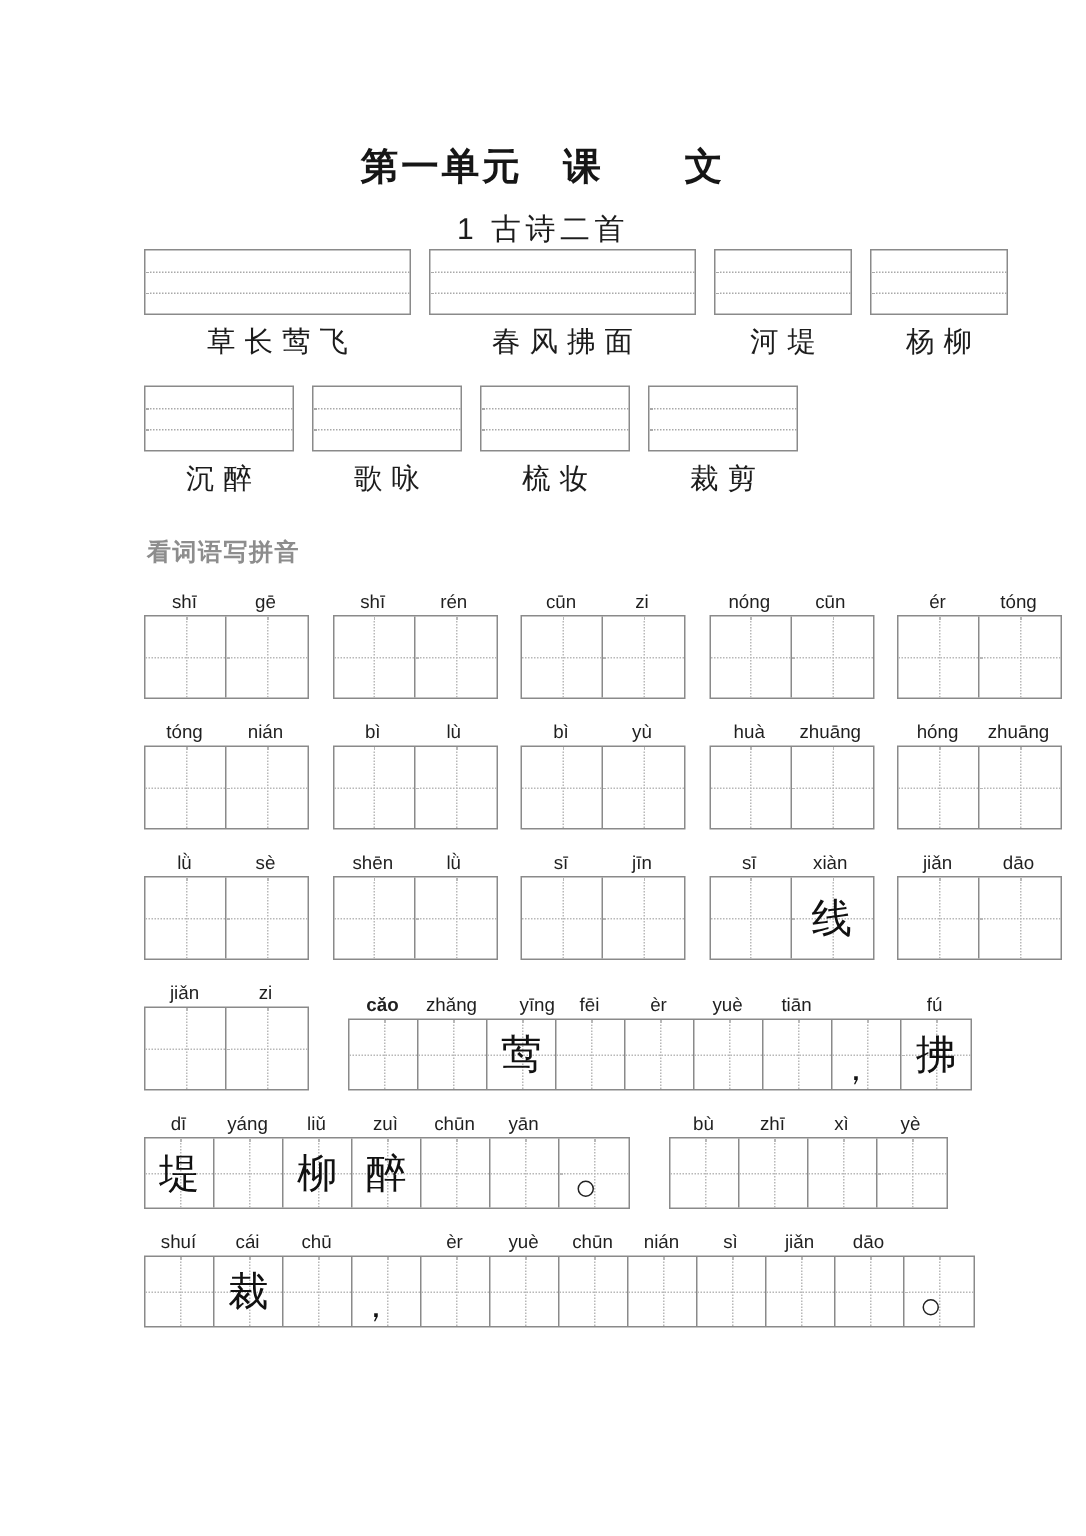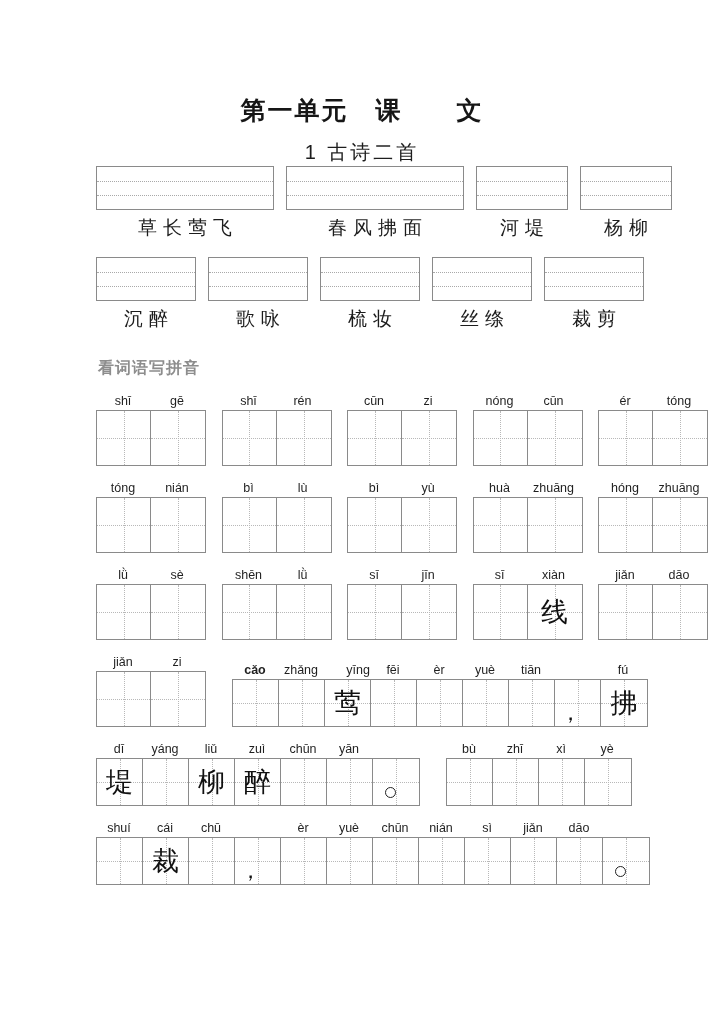--- a/index.html
+++ b/index.html
@@ -223,27 +223,20 @@
             <div class="ln l2"></div>
           </div>
           <div class="word-label">歌咏</div>
         </div>
         <div class="wordbox-cell">
           <div class="pinyin-box" style="width: 100px;">
             <div class="ln l1"></div>
             <div class="ln l2"></div>
           </div>
           <div class="word-label">梳妆</div>
-        </div>
-        <div class="wordbox-cell">
-          <div class="pinyin-box" style="width: 100px;">
-            <div class="ln l1"></div>
-            <div class="ln l2"></div>
-          </div>
-          <div class="word-label">丝绦</div>
         </div>
         <div class="wordbox-cell">
           <div class="pinyin-box" style="width: 100px;">
             <div class="ln l1"></div>
             <div class="ln l2"></div>
           </div>
           <div class="word-label">裁剪</div>
         </div>
       </div>
     </div>

